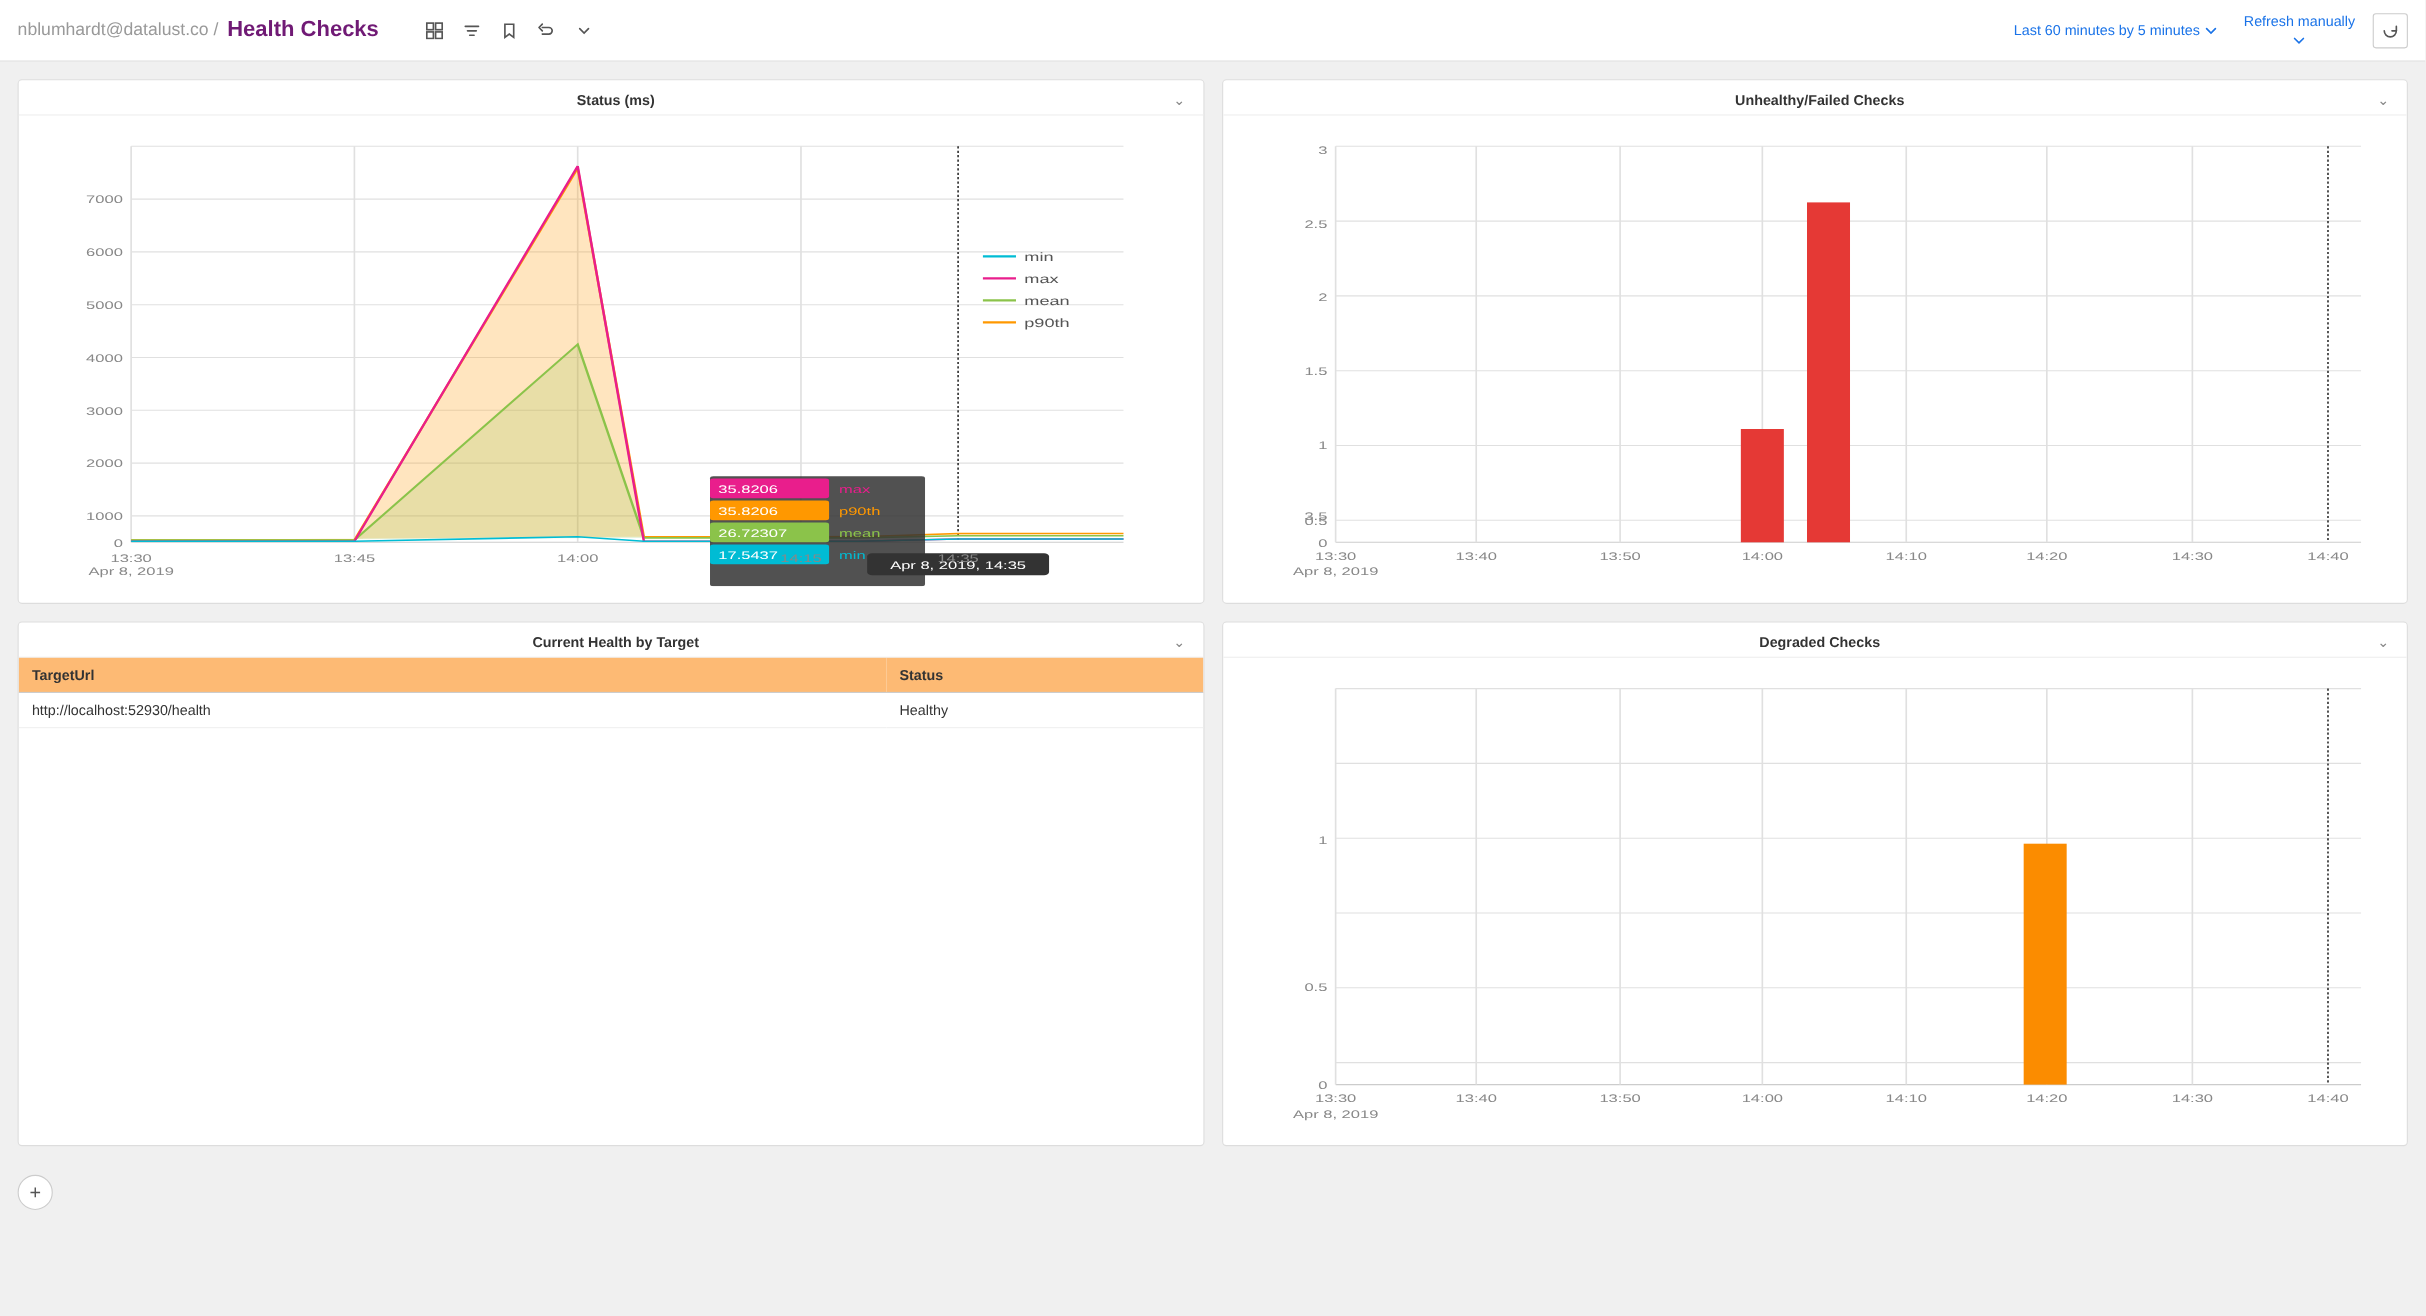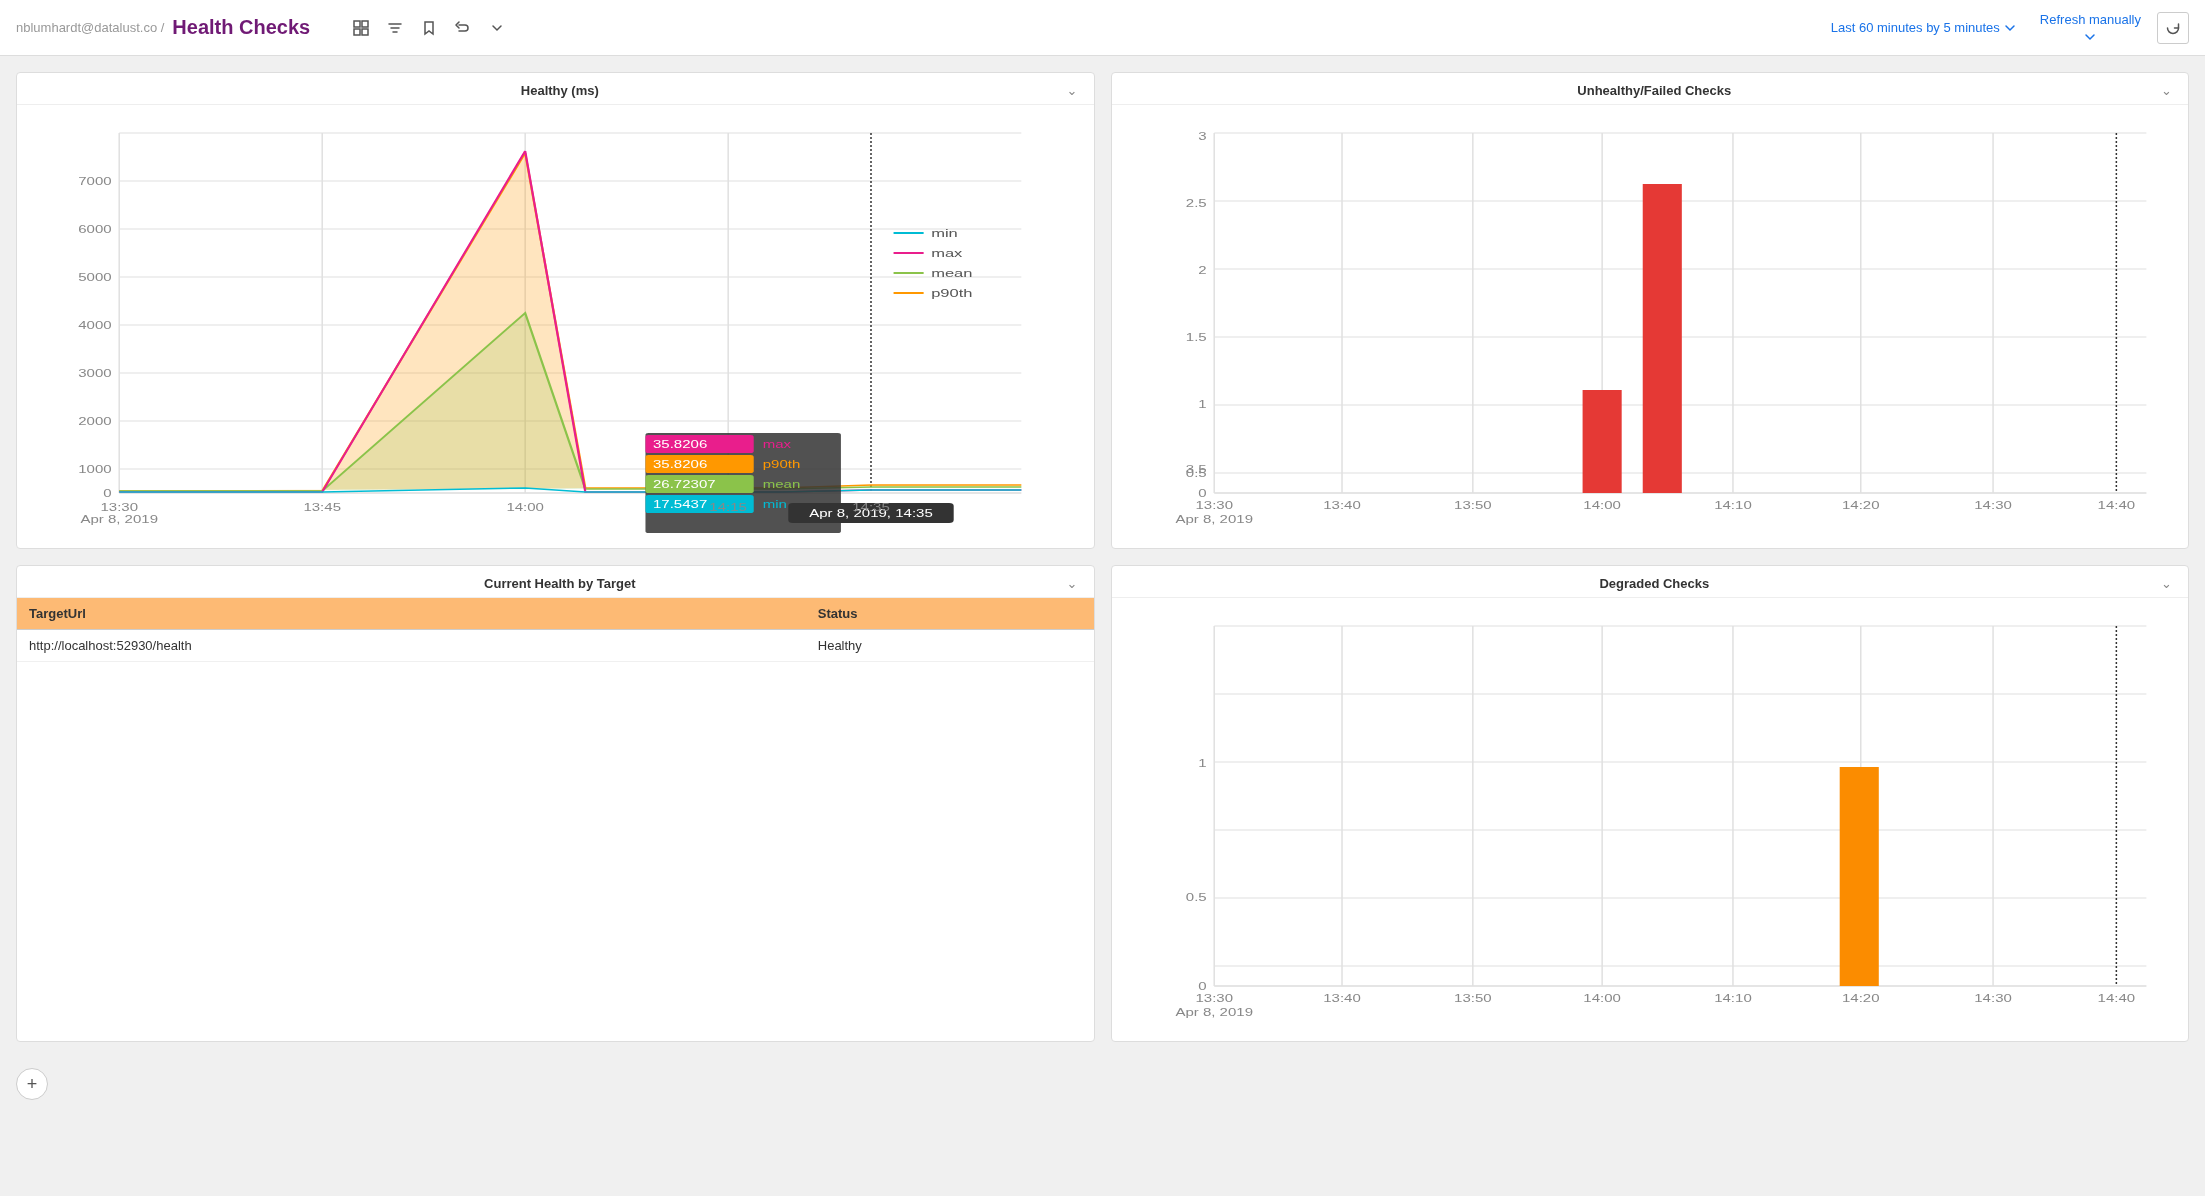--- a/index.html
+++ b/index.html
@@ -14,21 +14,21 @@
       display: flex;
       align-items: center;
       background: #fff;
       border-bottom: 1px solid #ddd;
       padding: 0 16px;
       height: 56px;
       gap: 8px;
     }
     .header-breadcrumb {
       color: #999;
-      font-size: 13px;
+      font-size: 16px;
     }
     .header-title {
       font-size: 20px;
       font-weight: 600;
       color: #701a75;
       margin-right: 29px;
     }
     .header-icons {
       display: flex;
       gap: 6px;
@@ -223,21 +223,21 @@
         </svg>
     </div>
   </div>
 </div>
 
 <div class="main">
 
   <div class="panel">
     <div class="panel-header">
       <div style="width:20px"></div>
-      <span class="panel-title">Healthy (ms)</span>
+      <span class="panel-title">Status (ms)</span>
       <span class="panel-collapse-icon">⌄</span>
     </div>
     <div class="panel-body">
       <div class="chart-container">
         <svg width="100%" height="420" viewBox="0 0 700 420" preserveAspectRatio="none">
 
           <line x1="60" y1="20" x2="660" y2="20" stroke="#e0e0e0" stroke-width="1"></line>
           <line x1="60" y1="68" x2="660" y2="68" stroke="#e0e0e0" stroke-width="1"></line>
           <line x1="60" y1="116" x2="660" y2="116" stroke="#e0e0e0" stroke-width="1"></line>
           <line x1="60" y1="164" x2="660" y2="164" stroke="#e0e0e0" stroke-width="1"></line>

